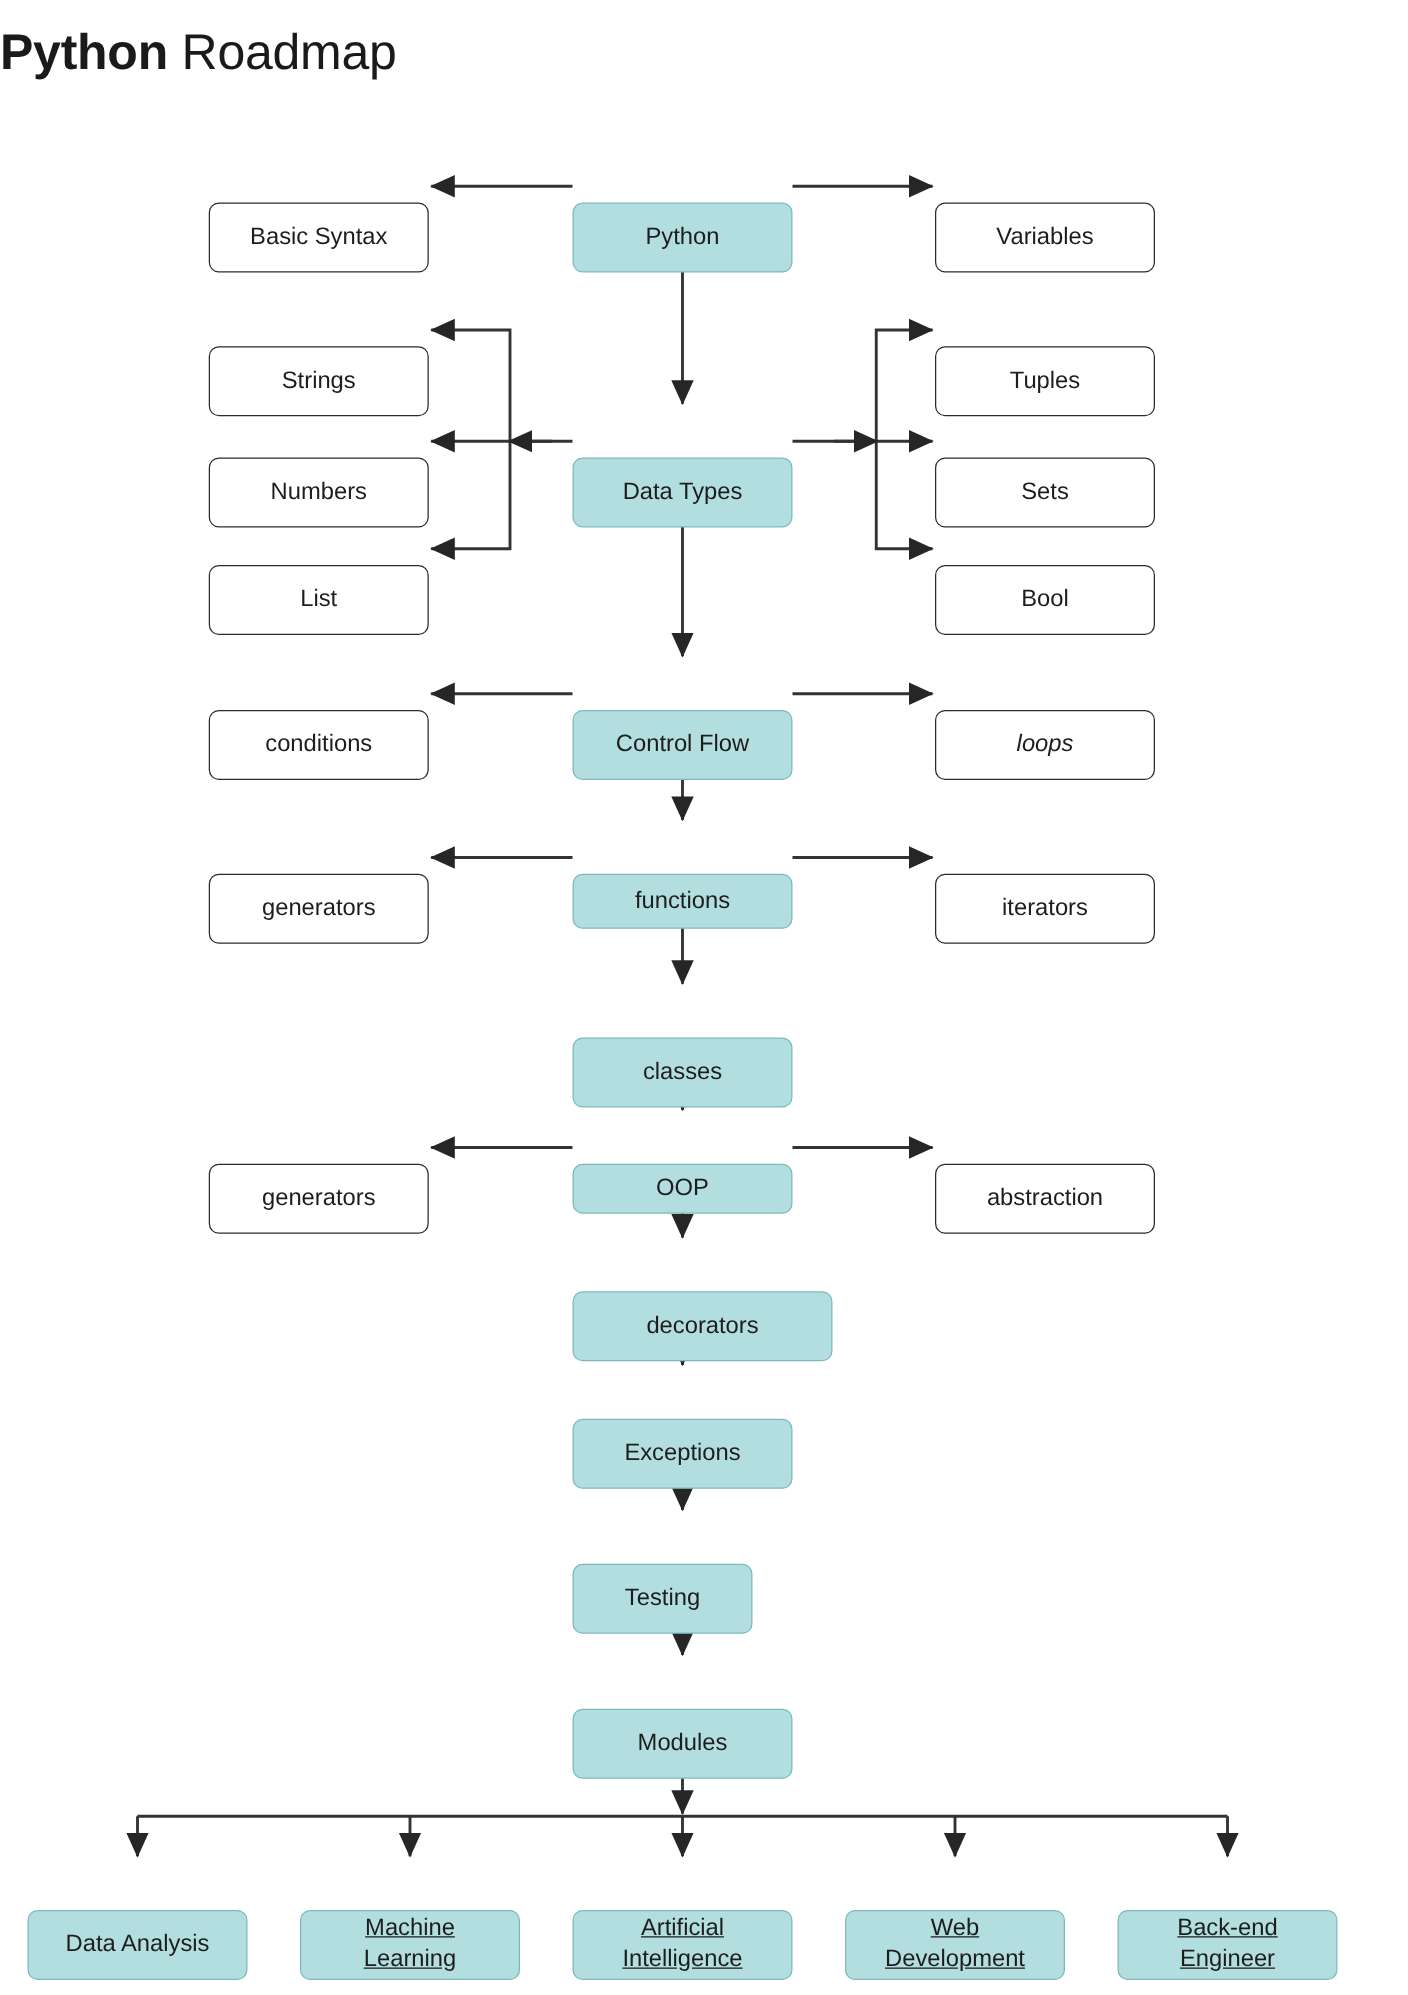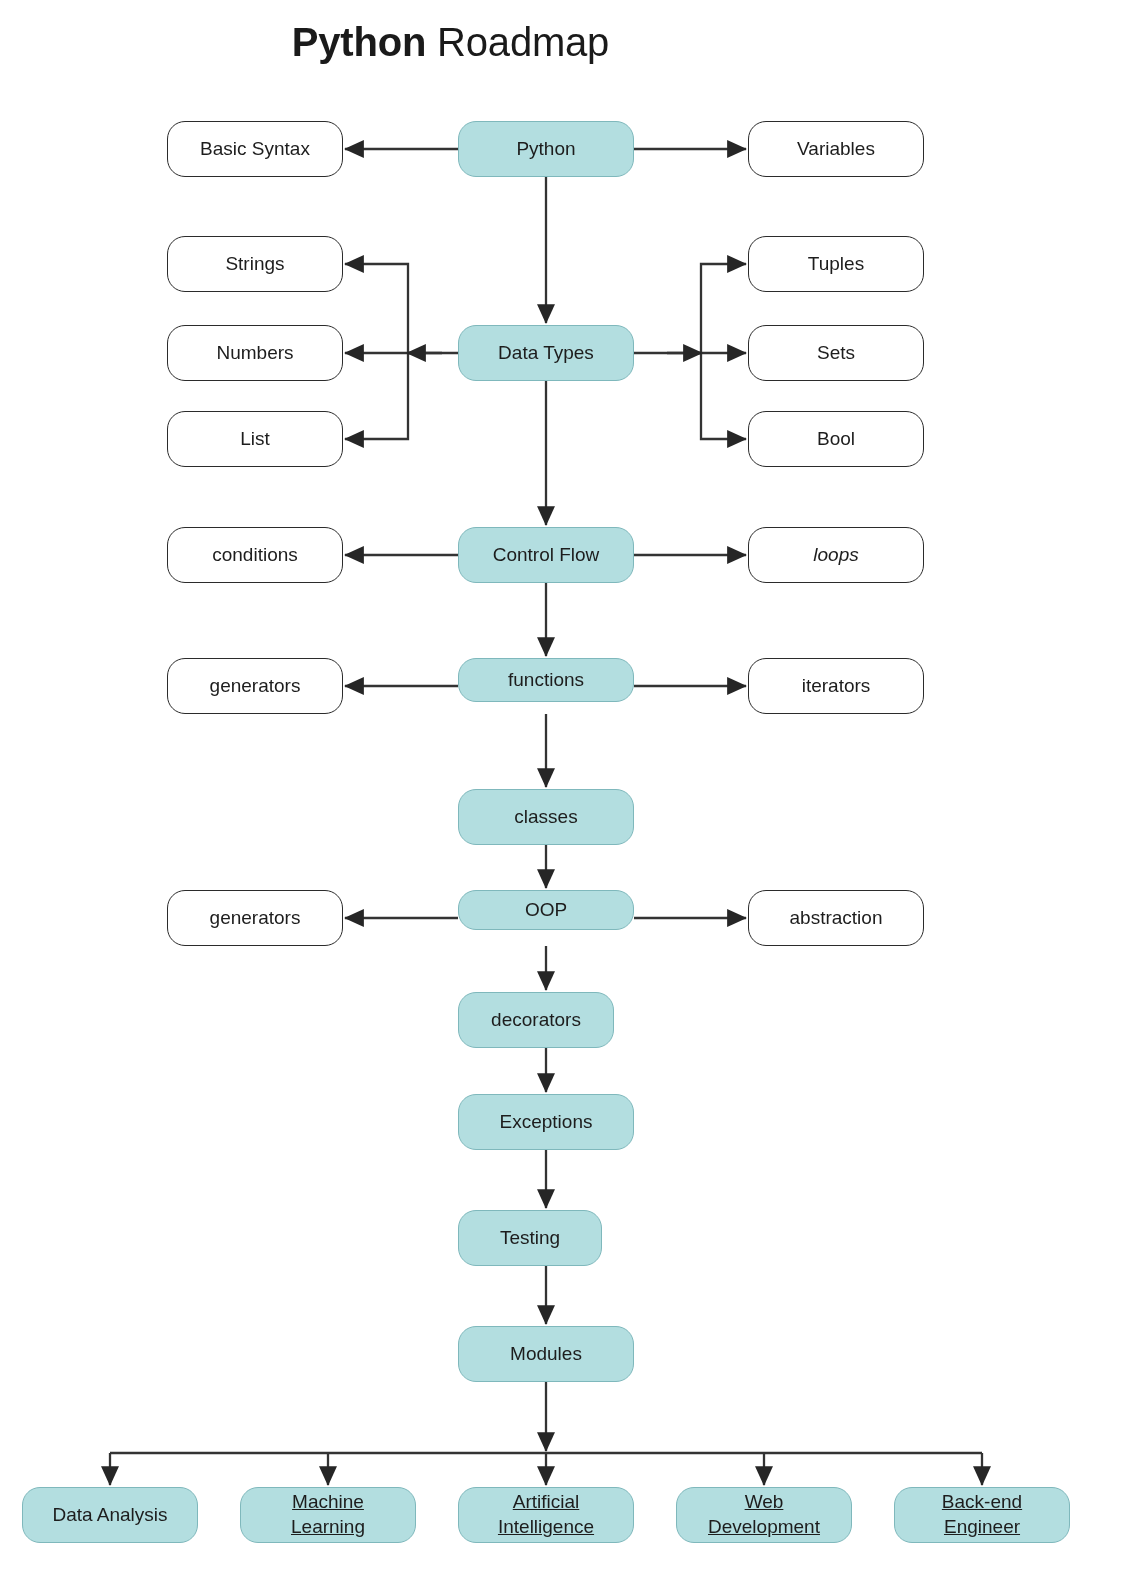--- a/index.html
+++ b/index.html
@@ -24,43 +24,44 @@
     top: 0;
     width: 1126px;
     height: 1596px;
     pointer-events: none;
   }
   #title {
     position: absolute;
     left: 0;
     top: 18px;
     width: 901px;
-    text-align: center;
+    text-align: left;
     font-size: 40px;
     line-height: 1.2;
     color: #1a1a1a;
     letter-spacing: -0.2px;
     white-space: nowrap;
   }
   #title .bold { font-weight: 700; }
   #title .reg  { font-weight: 400; }
 
   .node {
     position: absolute;
     box-sizing: border-box;
     display: flex;
     align-items: center;
     justify-content: center;
     text-align: center;
-    border-radius: 18px;
+    border-radius: 8px;
     font-size: 19px;
     line-height: 1.18;
     color: #1d1d1d;
     padding: 2px 20px;
     white-space: pre-line;
+    margin-top: 41px;
   }
   .node.plain {
     background: #ffffff;
     border: 1.6px solid #2b2b2b;
   }
   .node.accent {
     background: #b3dee0;
     border: 1.3px solid #7fb8bc;
   }
   .node.two-line { line-height: 1.30; text-decoration: underline; }
@@ -130,21 +131,21 @@
       <div class="node accent" style="left: 458px; top: 527px; width: 176px; height: 56px;">Control Flow</div>
       <div class="node plain" style="left: 167px; top: 527px; width: 176px; height: 56px;">conditions</div>
       <div class="node plain" style="left: 748px; top: 527px; width: 176px; height: 56px; font-style: italic;">loops</div>
       <div class="node accent" style="left: 458px; top: 658px; width: 176px; height: 44px;">functions</div>
       <div class="node plain" style="left: 167px; top: 658px; width: 176px; height: 56px;">generators</div>
       <div class="node plain" style="left: 748px; top: 658px; width: 176px; height: 56px;">iterators</div>
       <div class="node accent" style="left: 458px; top: 789px; width: 176px; height: 56px;">classes</div>
       <div class="node accent" style="left: 458px; top: 890px; width: 176px; height: 40px;">OOP</div>
       <div class="node plain" style="left: 167px; top: 890px; width: 176px; height: 56px;">generators</div>
       <div class="node plain" style="left: 748px; top: 890px; width: 176px; height: 56px;">abstraction</div>
-      <div class="node accent" style="left: 458px; top: 992px; width: 156px; height: 56px;">decorators</div>
+      <div class="node accent" style="left: 458px; top: 992px; width: 208px; height: 56px;">decorators</div>
       <div class="node accent" style="left: 458px; top: 1094px; width: 176px; height: 56px;">Exceptions</div>
       <div class="node accent" style="left: 458px; top: 1210px; width: 144px; height: 56px;">Testing</div>
       <div class="node accent" style="left: 458px; top: 1326px; width: 176px; height: 56px;">Modules</div>
       <div class="node accent" style="left: 22px; top: 1487px; width: 176px; height: 56px;">Data Analysis</div>
       <div class="node accent two-line" style="left: 240px; top: 1487px; width: 176px; height: 56px;">Machine
 Learning</div>
       <div class="node accent two-line" style="left: 458px; top: 1487px; width: 176px; height: 56px;">Artificial
 Intelligence</div>
       <div class="node accent two-line" style="left: 676px; top: 1487px; width: 176px; height: 56px;">Web
 Development</div>

